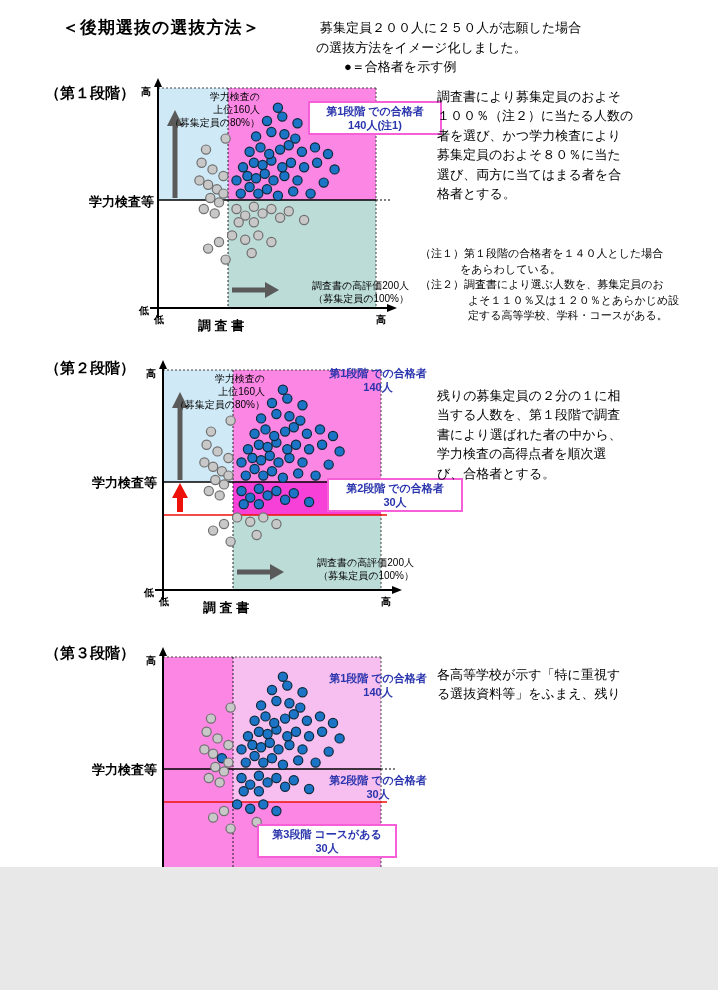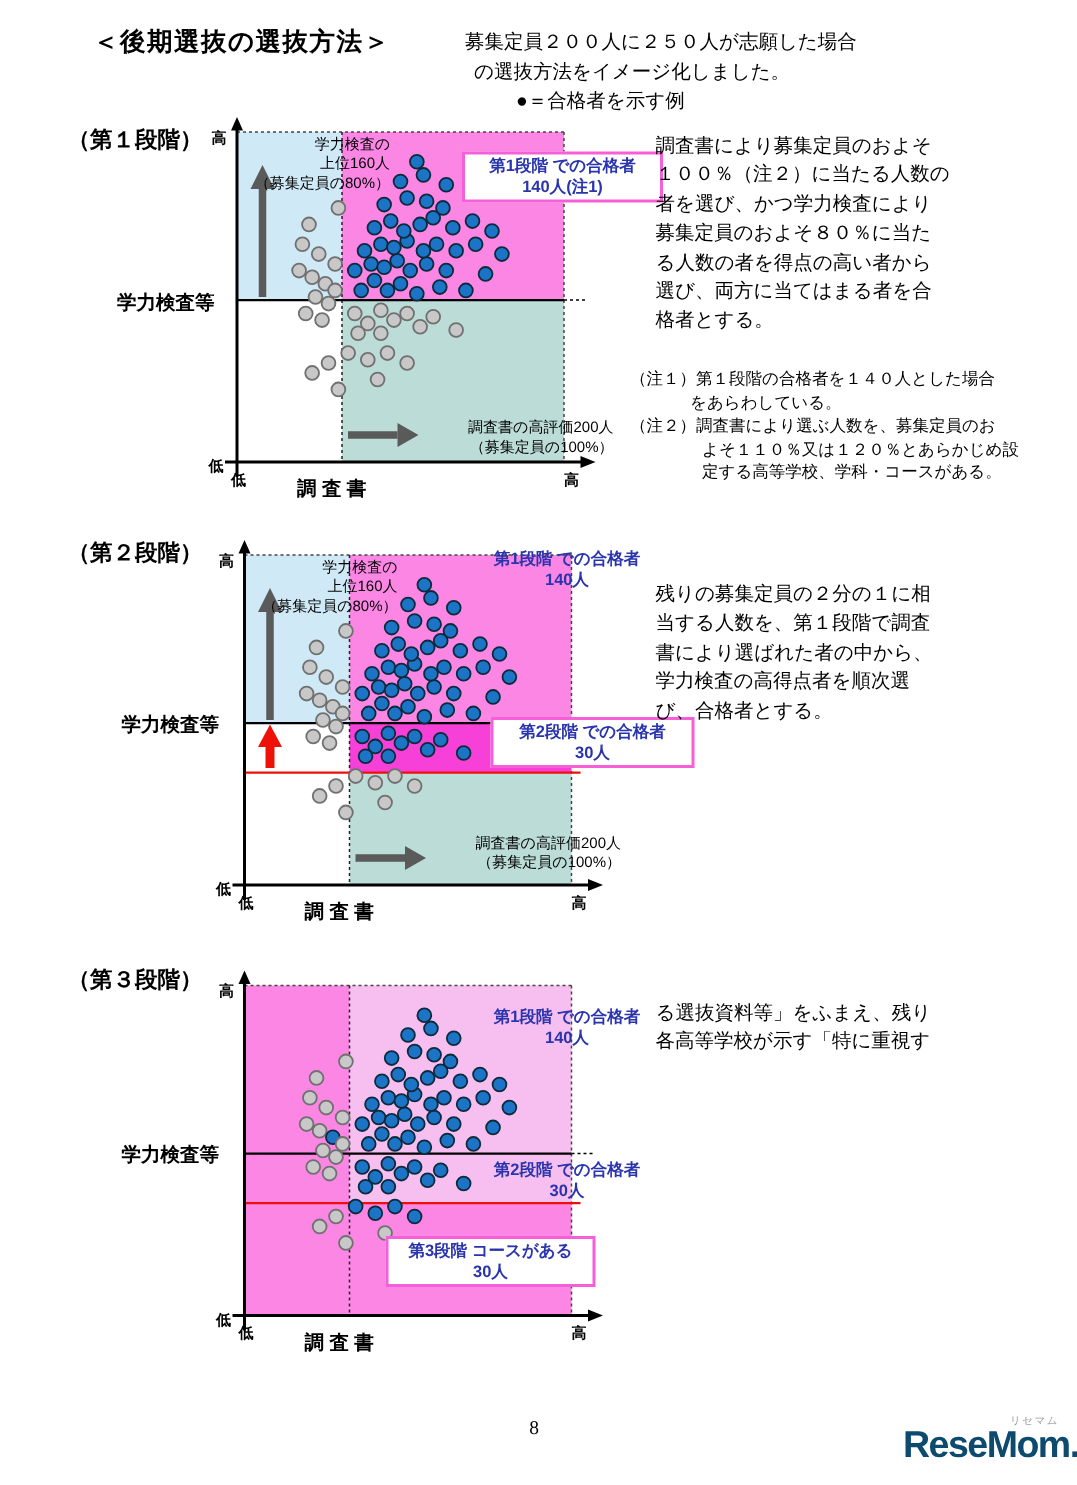--- a/index.html
+++ b/index.html
@@ -1,43 +1,43 @@
 <!DOCTYPE html>
 <html><head>
 <meta charset="utf-8">
 <style>
   html,body{margin:0;padding:0;background:#e8e8e8}
-  #page{position:relative;width:718px;height:990px;background:#ffffff;
+  #page{position:relative;width:718px;height:867px;background:#ffffff;
         font-family:"Liberation Sans","DejaVu Sans",sans-serif;color:#000;overflow:hidden}
   .abs{position:absolute}
   .page-title{font-size:17px;font-weight:bold;letter-spacing:1px}
   .intro-line{font-size:13px;line-height:20px}
   .legend-line{font-size:13px}
   .stage-title{font-size:15px;font-weight:bold}
-  .y-axis-name{font-size:13px;font-weight:bold;}
+  .y-axis-name{font-size:13px;font-weight:bold;text-align:right}
   .x-axis-name{font-size:13px;font-weight:bold;text-align:left}
   .plot-note{font-size:10px;font-weight:normal;line-height:13px;text-align:right}
   .blue-label{color:#2a35ad;font-weight:bold;font-size:11px;line-height:14px;text-align:center}
   .pass-box{background:#fff;border:2px solid #f75fd8;padding:1px 2px}
   .desc-line{font-size:13px;line-height:19.4px;white-space:nowrap}
   .note-line{font-size:11px;line-height:15.6px;white-space:nowrap}
   .ind40{padding-left:40px}
   .ind48{padding-left:48px}
   .svgt{font:bold 10px "Liberation Sans","DejaVu Sans",sans-serif;fill:#000}
   .page-num{font-family:"Liberation Serif","DejaVu Serif",serif;font-size:13px;text-align:center}
   .logo-ruby{font-size:7px;color:#9a9a9a;text-align:right;letter-spacing:1px;padding-right:6px}
   .logo-text{font-size:25px;font-weight:800;color:#0c4a6e;letter-spacing:-1px;line-height:22px}
 </style>
 </head>
 <body>
 
 <div id="page">
 
   <div class="abs page-title" style="left:62px;top:16px">＜後期選抜の選抜方法＞</div>
-  <div class="abs intro-line" style="left:310px;top:18px">募集定員２００人に２５０人が志願した場合</div>
+  <div class="abs intro-line" style="left:320px;top:18px">募集定員２００人に２５０人が志願した場合</div>
   <div class="abs intro-line" style="left:316px;top:38px">の選抜方法をイメージ化しました。</div>
   <div class="abs legend-line" style="left:344px;top:58px">●＝合格者を示す例</div>
 
   <div class="abs stage-title" style="left:45px;top:84px">（第１段階）</div>
 
   <svg class="abs" style="left:138px;top:78px" width="262" height="252">
     <rect x="20" y="10" width="70" height="112" fill="#cfe9f6"></rect>
     <rect x="90" y="10" width="148" height="112" fill="#fb86e4"></rect>
     <rect x="90" y="122" width="148" height="108" fill="#bcdcd8"></rect>
     <line x1="20" y1="10" x2="238" y2="10" stroke="#444" stroke-dasharray="2,2"></line>
@@ -154,21 +154,20 @@
     <div>140人(注1)</div>
   </div>
   <div class="abs y-axis-name" style="left:78px;top:193px;width:76px">学力検査等</div>
   <div class="abs x-axis-name" style="left:198px;top:317px;width:140px">調 査 書</div>
 
   <div class="abs" style="left:437px;top:87px">
     <div class="desc-line">調査書により募集定員のおよそ</div>
     <div class="desc-line">１００％（注２）に当たる人数の</div>
     <div class="desc-line">者を選び、かつ学力検査により</div>
     <div class="desc-line">募集定員のおよそ８０％に当た</div>
-    <div class="desc-line">る人数の者を得点の高い者から</div>
     <div class="desc-line">選び、両方に当てはまる者を合</div>
     <div class="desc-line">格者とする。</div>
   </div>
   <div class="abs" style="left:420px;top:246px">
     <div class="note-line">（注１）第１段階の合格者を１４０人とした場合</div>
     <div class="note-line ind40">をあらわしている。</div>
     <div class="note-line">（注２）調査書により選ぶ人数を、募集定員のお</div>
     <div class="note-line ind48">よそ１１０％又は１２０％とあらかじめ設</div>
     <div class="note-line ind48">定する高等学校、学科・コースがある。</div>
   </div>
@@ -421,22 +420,22 @@
     <div>30人</div>
   </div>
   <div class="abs blue-label pass-box" style="left:257px;top:824px;width:132px">
     <div>第3段階 コースがある</div>
     <div>30人</div>
   </div>
   <div class="abs y-axis-name" style="left:81px;top:761px;width:76px">学力検査等</div>
   <div class="abs x-axis-name" style="left:203px;top:886px;width:140px">調 査 書</div>
 
   <div class="abs" style="left:437px;top:665px">
+    <div class="desc-line">各高等学校が示す「特に重視す</div>
     <div class="desc-line">る選抜資料等」をふまえ、残り</div>
-    <div class="desc-line">各高等学校が示す「特に重視す</div>
   </div>
 
   <div class="abs page-num" style="left:346px;top:944px;width:20px">8</div>
   <div class="abs" style="left:602px;top:942px;width:110px">
     <div class="logo-ruby">リセマム</div>
     <div class="logo-text">ReseMom.</div>
   </div>
 
 </div>
 

